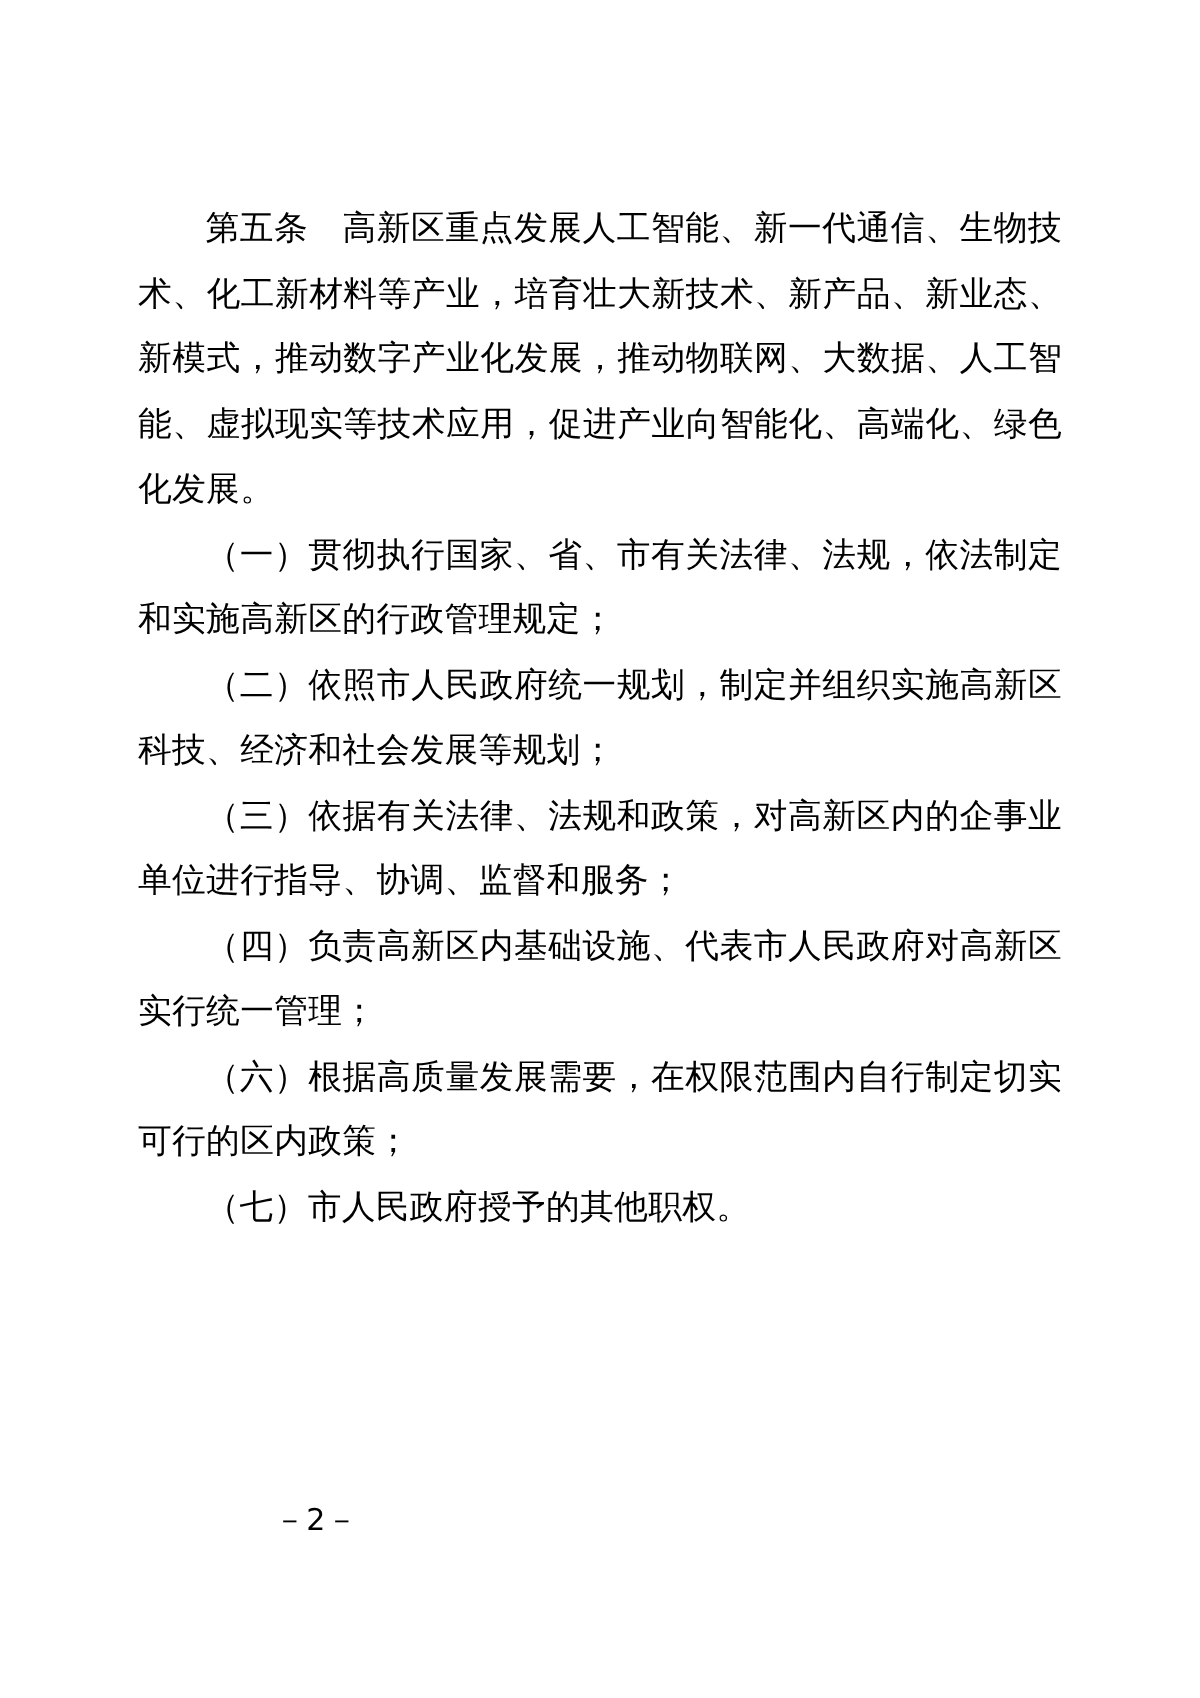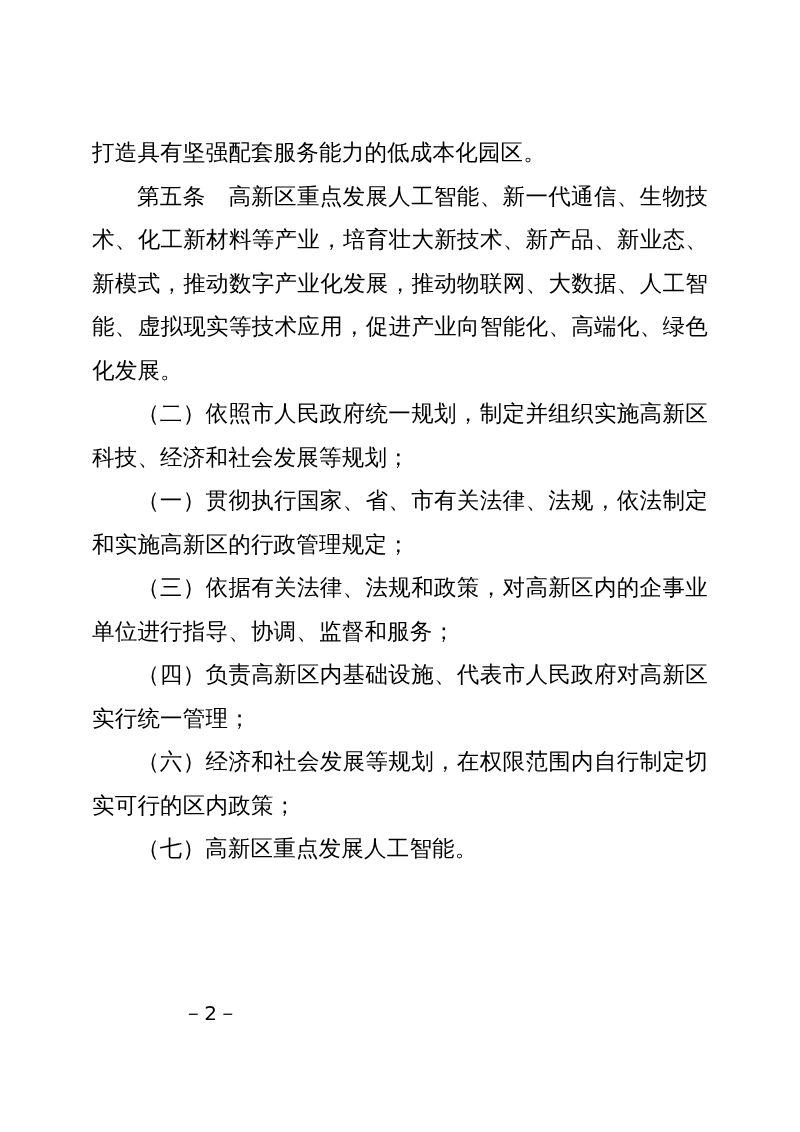--- a/index.html
+++ b/index.html
@@ -55,27 +55,26 @@
     display: inline-block;
     margin-left: -378px;
   }
 </style>
 </head>
 <body>
 
 <div class="page">
 
   <div class="body-text">
-    <p class="para">打造具有坚强配套服务能力的低成本化园区。</p>
     <p class="para indent">第五条　高新区重点发展人工智能、新一代通信、生物技术、化工新材料等产业，培育壮大新技术、新产品、新业态、新模式，推动数字产业化发展，推动物联网、大数据、人工智能、虚拟现实等技术应用，促进产业向智能化、高端化、绿色化发展。</p>
+    <p class="para indent">（一）贯彻执行国家、省、市有关法律、法规，依法制定和实施高新区的行政管理规定；</p>
     <p class="para indent">（二）依照市人民政府统一规划，制定并组织实施高新区科技、经济和社会发展等规划；</p>
-    <p class="para indent">（一）贯彻执行国家、省、市有关法律、法规，依法制定和实施高新区的行政管理规定；</p>
     <p class="para indent">（三）依据有关法律、法规和政策，对高新区内的企事业单位进行指导、协调、监督和服务；</p>
     <p class="para indent">（四）负责高新区内基础设施、代表市人民政府对高新区实行统一管理；</p>
-    <p class="para indent">（六）经济和社会发展等规划，在权限范围内自行制定切实可行的区内政策；</p>
-    <p class="para indent">（七）高新区重点发展人工智能。</p>
+    <p class="para indent">（六）根据高质量发展需要，在权限范围内自行制定切实可行的区内政策；</p>
+    <p class="para indent">（七）市人民政府授予的其他职权。</p>
   </div>
 
   <div class="page-number">
     <span class="pn-inner">－2－</span>
   </div>
 
 </div>
 
 </body></html>

